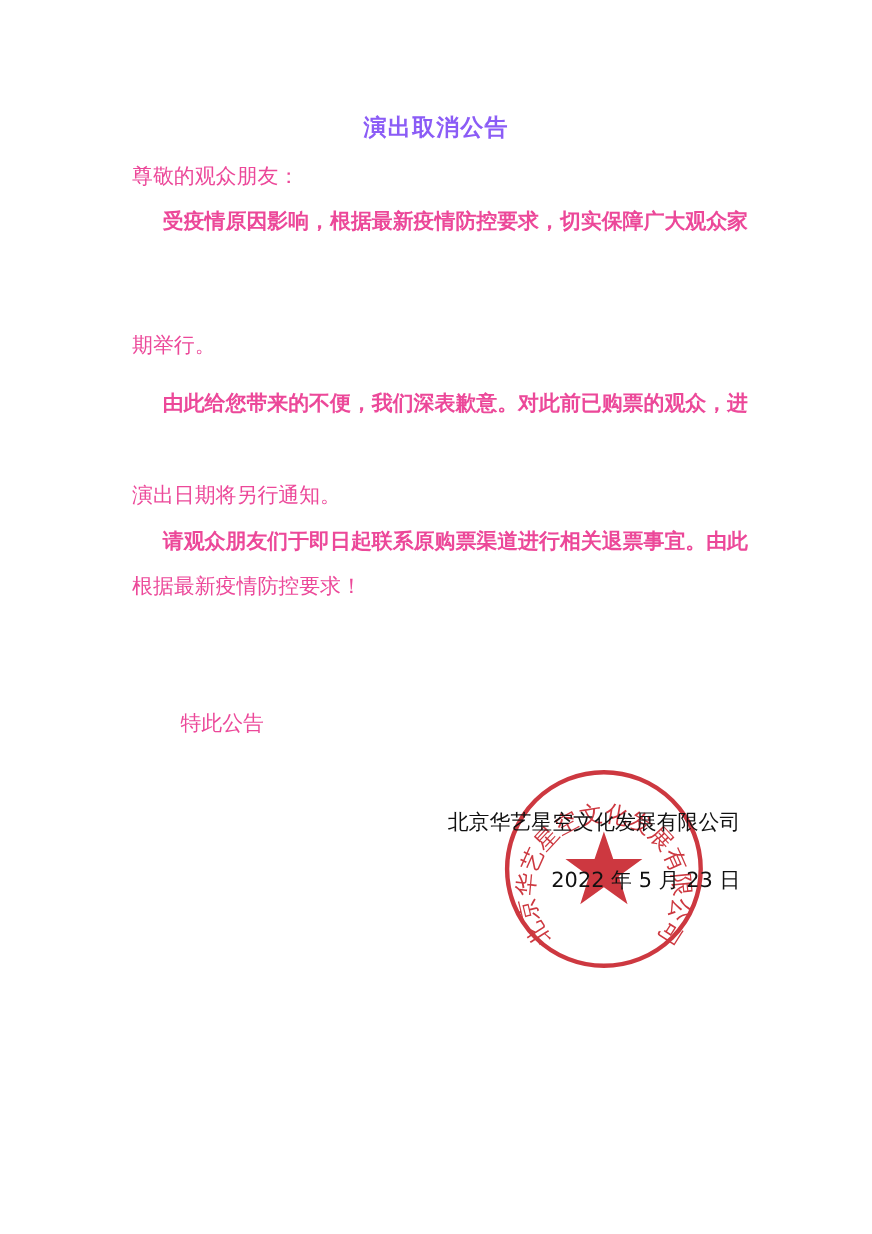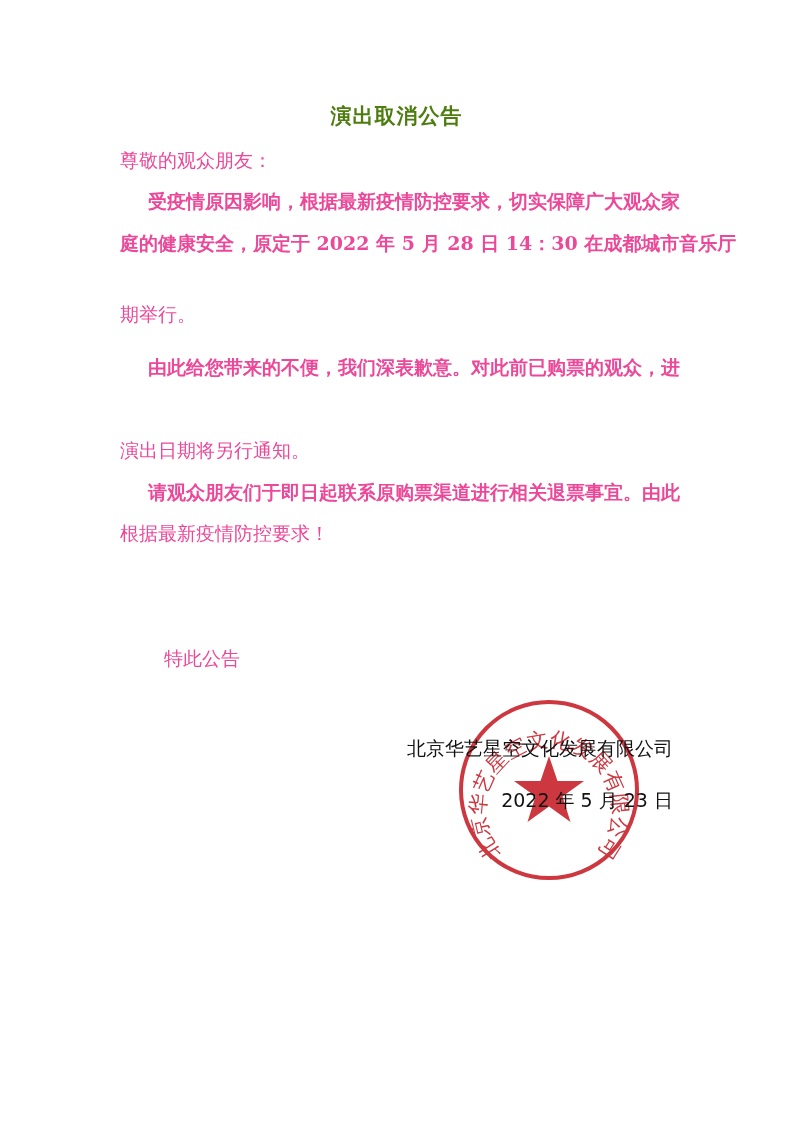--- a/index.html
+++ b/index.html
@@ -23,21 +23,21 @@
     }
     .title {
       position: absolute;
       left: 0;
       width: 793px;
       top: 102px;
       text-align: center;
       font-size: 21px;
       font-weight: bold;
       letter-spacing: 1px;
-      color: #4d7c0f;
+      color: #8b5cf6;
     }
     .line {
       position: absolute;
       left: 120px;
       width: 556px;
       font-size: 19px;
       line-height: 24px;
       white-space: nowrap;
       color: #ec4899;
     }
@@ -71,21 +71,20 @@
 </head>
 <body>
 
 <div class="page">
 
   <div class="title">演出取消公告</div>
 
   <div class="line" style="top:148px;">尊敬的观众朋友：</div>
 
   <div class="line indent justify" style="top:189px;">受疫情原因影响，根据最新疫情防控要求，切实保障广大观众家</div>
-  <div class="line justify" style="top:231px;">庭的健康安全，原定于 2022 年 5 月 28 日  14：30 在成都城市音乐厅</div>
   <div class="line" style="top:302px;">期举行。</div>
 
   <div class="line indent justify" style="top:355px;">由此给您带来的不便，我们深表歉意。对此前已购票的观众，进</div>
   <div class="line" style="top:438px;">演出日期将另行通知。</div>
 
   <div class="line indent justify" style="top:480px;">请观众朋友们于即日起联系原购票渠道进行相关退票事宜。由此</div>
   <div class="line" style="top:521px;">根据最新疫情防控要求！</div>
 
   <div class="line indent" style="top:646px;margin-left:16px;">特此公告</div>
 

